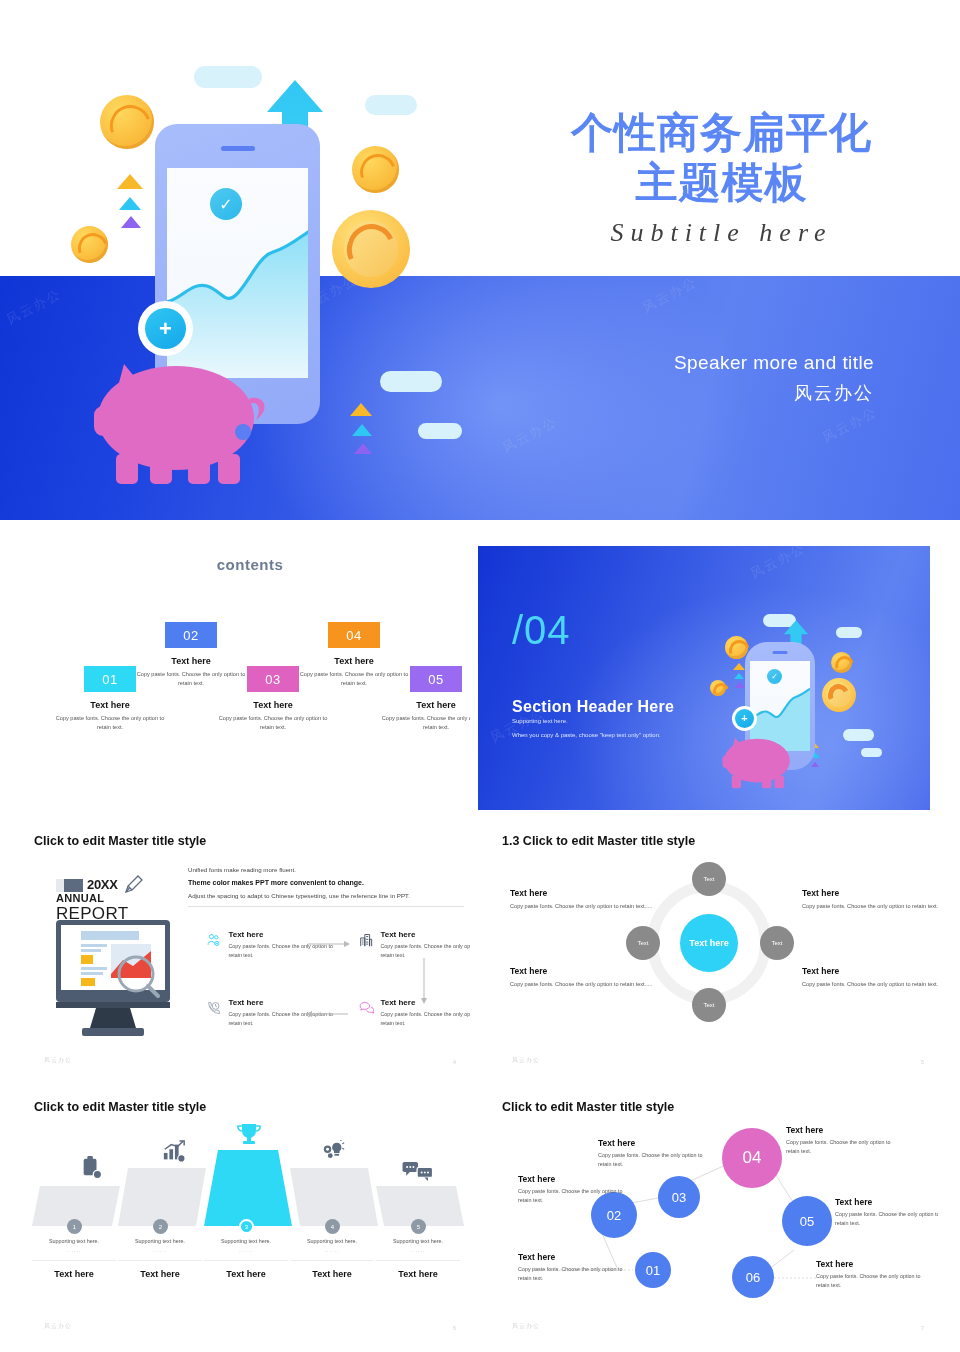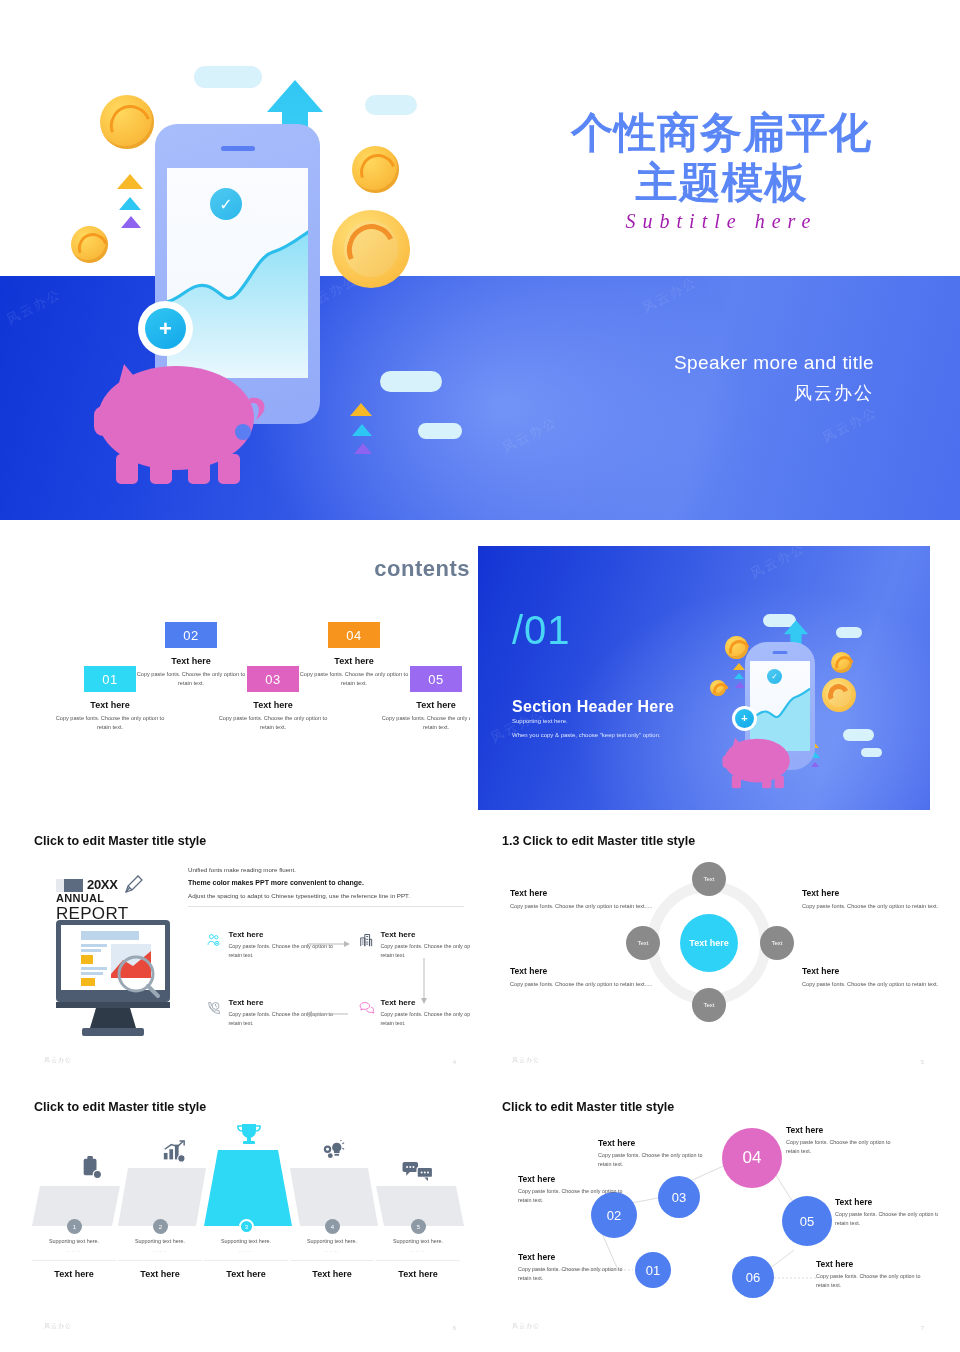--- a/index.html
+++ b/index.html
@@ -22,21 +22,21 @@
     position:absolute; left:240px; top:-80px; width:520px; height:420px;
     background: radial-gradient(ellipse at center, rgba(150,180,255,.55) 0%, rgba(90,130,245,0) 68%);
   }
   .wm {
     position:absolute; color:rgba(255,255,255,.10); font-size:13px; letter-spacing:2px;
     transform:rotate(-28deg); white-space:nowrap; pointer-events:none;
   }
   .hero-title-wrap { position:absolute; right:88px; top:108px; text-align:center; }
   .hero-title { font-size:42px; font-weight:bold; color:#5b86f5; line-height:1.18; letter-spacing:1px; }
   .hero-title .l2 { display:block; }
-  .hero-sub { margin-top:3px; font-size:20px; color:#a21caf; font-style:italic; letter-spacing:7px; font-family:"Liberation Serif", serif; }
+  .hero-sub { margin-top:11px; font-size:26px; color:#404040; font-style:italic; letter-spacing:7px; font-family:"Liberation Serif", serif; }
   .hero-speaker { position:absolute; right:86px; top:352px; text-align:right; color:#fff; }
   .hero-speaker .sp1 { font-size:19px; letter-spacing:.4px; }
   .hero-speaker .sp2 { font-size:18px; margin-top:7px; letter-spacing:2px; }
 
   
   .illus { position:absolute; }
   .illus .coin { position:absolute; border-radius:50%; background:radial-gradient(circle at 35% 30%,#ffd95e,#f7ab2a); box-shadow:inset -2px -3px 0 rgba(214,133,20,.35); }
   .illus .coin::after{ content:""; position:absolute; left:18%; top:18%; width:64%; height:64%; border-radius:50%;
     border:3px solid #f59a1e; border-bottom-color:transparent; border-right-color:transparent; transform:rotate(25deg); }
   .illus .bigcoin { position:absolute; border-radius:50%; background:radial-gradient(circle at 38% 32%,#ffe27a,#f9b233); }
@@ -57,21 +57,21 @@
   .illus .plus { position:absolute; border-radius:50%; background:#fff; display:flex; align-items:center; justify-content:center; }
   .illus .plus .inner { border-radius:50%; background:linear-gradient(150deg,#32c6f2,#12a8ea); display:flex; align-items:center; justify-content:center; color:#fff; font-weight:bold; }
 
   
   .slide { position:absolute; background:#fff; overflow:hidden; }
   .slide-title { font-weight:bold; color:#111; }
   .footer-wm { position:absolute; left:14px; bottom:9px; font-size:6px; color:#d6d6d6; letter-spacing:1px; }
   .footer-pg { position:absolute; right:14px; bottom:9px; font-size:6px; color:#d6d6d6; }
 
   
-  .contents-h { position:absolute; left:0; top:10px; width:100%; text-align:right; font-size:22px; font-weight:bold; color:#6b7c93; letter-spacing:.5px; }
+  .contents-h { position:absolute; left:0; top:10px; width:100%; text-align:center; font-size:15px; font-weight:bold; color:#6b7c93; letter-spacing:.5px; }
   .c-item { position:absolute; width:120px; text-align:center; }
   .c-box { width:52px; height:26px; margin:0 auto; display:flex; align-items:center; justify-content:center;
            color:#fff; font-size:13px; letter-spacing:.5px; }
   .c-h { font-size:9px; font-weight:bold; color:#111; margin-top:8px; }
   .c-p { font-size:5.6px; color:#555; line-height:1.6; margin-top:4px; }
 
   
   .sec { position:absolute; inset:0; background:linear-gradient(110deg,#1334d3 0%,#2447dd 22%,#4568ea 52%,#5f82f2 78%,#4a6bec 100%); overflow:hidden; }
   .sec .glow { position:absolute; left:90px; top:40px; width:420px; height:300px;
     background:radial-gradient(ellipse at center, rgba(160,190,255,.40) 0%, rgba(90,130,245,0) 70%); }
@@ -245,21 +245,21 @@
       <div class="c-p">Copy paste fonts. Choose the only option to retain text.</div>
     </div>
   </div>
 
   <div class="slide" style="left:478px; top:546px; width:452px; height:264px;">
     <div class="sec">
       <div class="glow"></div>
       <div class="wm" style="left:270px; top:6px;">风云办公</div>
       <div class="wm" style="left:10px; top:170px;">风云办公</div>
 
-      <div class="sec-num">/01</div>
+      <div class="sec-num">/04</div>
       <div class="sec-h">Section Header Here</div>
       <div class="sec-p1">Supporting text here.</div>
       <div class="sec-p2">When you copy &amp; paste, choose "keep text only" option.</div>
 
       <div class="illus" style="left:230px; top:28px; width:210px; height:230px;">
         <div class="pill" style="left:55px; top:40px; width:33px; height:13px;"></div>
         <div class="pill" style="left:128px; top:53px; width:26px; height:11px;"></div>
         <div class="pill" style="left:135px; top:155px; width:31px; height:12px;"></div>
         <div class="pill" style="left:153px; top:174px; width:21px; height:9px;"></div>
         <div class="coin" style="left:17px; top:62px; width:23px; height:23px;"></div>

